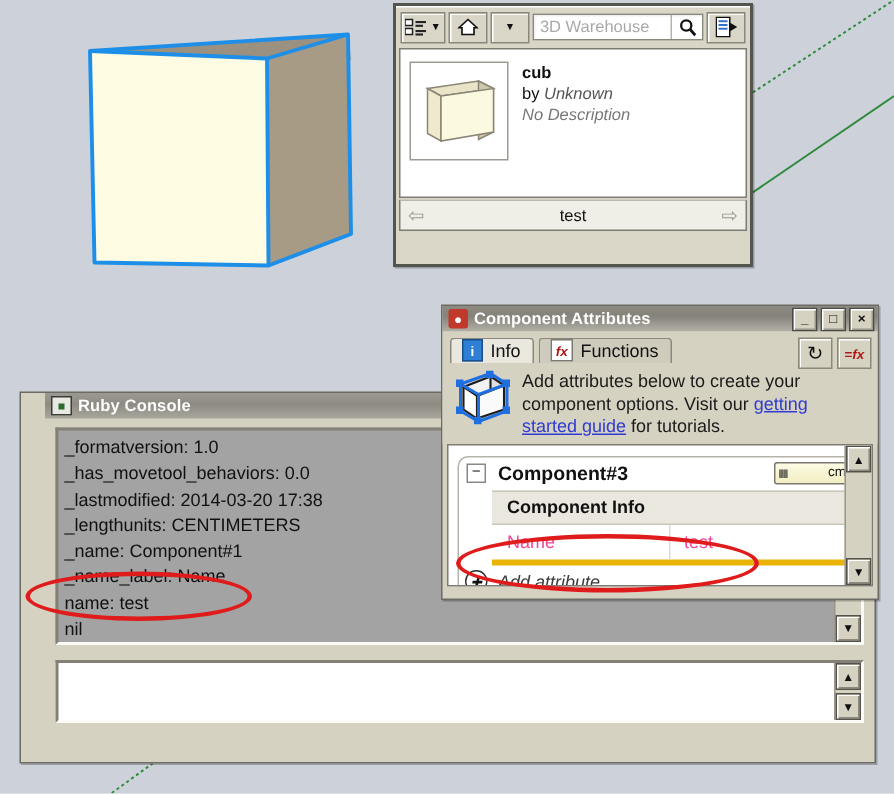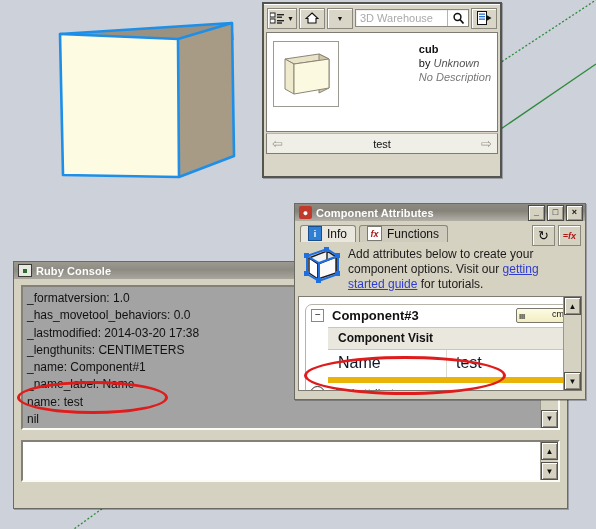--- a/index.html
+++ b/index.html
@@ -77,39 +77,39 @@
     flex:1; height:18px; background:#fff;
     border:1px solid #8a877c; box-shadow: inset 1px 1px 0 #f0f0f0;
     display:flex; align-items:center; font-size:11px; color:#a9a9a9;
     padding-left:4px; box-sizing:border-box;
   }
   .searchbox .mag { margin-left:auto; border-left:1px solid #b8b5a8; width:20px; height:100%;
                     display:flex;align-items:center;justify-content:center; }
   .browser-body {
     margin:1px 2px 0 2px; height:100px; background:#fff;
     border:1px solid #7e7b72; box-sizing:border-box;
-    display:flex; padding:8px 6px; gap:22px;justify-content:space-between;
+    display:flex; padding:8px 6px; gap:9px;
   }
   .thumb { width:64px; height:64px; border:1px solid #9b9b93; background:#fff;
            display:flex;align-items:center;justify-content:center; flex:none;}
   .meta { font-size:11px; color:#111; line-height:14px; padding-top:1px; }
   .meta .m-name { font-weight:bold; }
   .meta .m-by i { font-style:italic; color:#555; }
   .meta .m-desc { font-style:italic; color:#777; }
   .browser-foot {
     margin:1px 2px 0 2px; height:21px;
     border:1px solid #7e7b72; border-top:1px solid #b9b6aa;
     background:#efeee7;
     display:flex; align-items:center; justify-content:space-between;
     padding:0 5px; font-size:11px; color:#111; box-sizing:border-box;
   }
   .arrowg { color:#9a988d; font-size:13px; }
 
   
-  #ruby { left:13px; top:261px; width:553px; height:246px; }
+  #ruby { left:13px; top:261px; width:553px; height:246px;padding-left:16px; }
   .rc-body { padding:6px 7px 7px 7px; }
   .rc-out {
     background:#a3a3a3;
     border:2px inset #b5b1a3;
     border-top:2px solid #848077; border-left:2px solid #848077;
     border-right:2px solid #fbfbf8; border-bottom:2px solid #fbfbf8;
     height:145px; box-sizing:border-box;
     font-family:Liberation Sans, sans-serif;
     font-size:12px; line-height:17.3px; color:#111;
     padding:3px 4px; position:relative; overflow:hidden;
@@ -161,21 +161,21 @@
               font-size:10px;line-height:9px;color:#111;font-family:"Liberation Mono",monospace;}
   .attr-title { font-size:13px; font-weight:bold; color:#111; }
   .unitchip { margin-left:auto; width:52px;height:15px;
               background:linear-gradient(to bottom,#fdfbe4,#f2eec2);
               border:1px solid #7a776d; border-radius:2px;
               font-size:9px; color:#111; text-align:right; padding-right:3px;
               box-sizing:border-box; line-height:10px; position:relative; }
   .unitchip .ticks { position:absolute; left:2px; bottom:1px; font-size:6px; letter-spacing:-1px; color:#4a4a44;}
   .grp-row { background:#e9e7de; border-top:1px solid #c9c6ba; border-bottom:1px solid #c9c6ba;
              font-size:12px; font-weight:bold; color:#111; padding:3px 0 4px 10px; margin-left:22px;}
-  .kv-row { display:flex; margin-left:22px; border-bottom:6px solid #eab308; font-size:16px; color:#0f172a;}
+  .kv-row { display:flex; margin-left:22px; border-bottom:4px solid #eab308; font-size:12px; color:#ec4899;}
   .kv-row .k { width:108px; padding:4px 0 5px 10px; border-right:1px solid #dcdad1; }
   .kv-row .v { padding:4px 0 5px 9px; flex:1; }
   .addrow { display:flex; align-items:center; gap:7px; font-size:12px; font-style:italic;
             color:#3a3a3a; padding:3px 0 0 4px; }
   .addcirc { width:13px;height:13px;border-radius:50%;border:1px solid #333;
              display:flex;align-items:center;justify-content:center;font-size:9px;color:#111;}
   .ca-foot { height:22px; }
 
   
   .ellipse { position:absolute; border:3px solid #e01b1b; border-radius:50%; pointer-events:none; }
@@ -366,21 +366,21 @@
     <div class="ca-list">
       <div class="attr-card">
         <div class="attr-head">
           <span class="expander">−</span>
           <span class="attr-title">Component#3</span>
           <span class="unitchip">
             <span class="ticks">||||||||||</span>
             <span>cm</span>
           </span>
         </div>
-        <div class="grp-row">Component Visit</div>
+        <div class="grp-row">Component Info</div>
         <div class="kv-row">
           <span class="k">Name</span>
           <span class="v">test</span>
         </div>
         <div class="addrow">
           <span class="addcirc">✚</span>
           <span>Add attribute</span>
         </div>
       </div>
 

